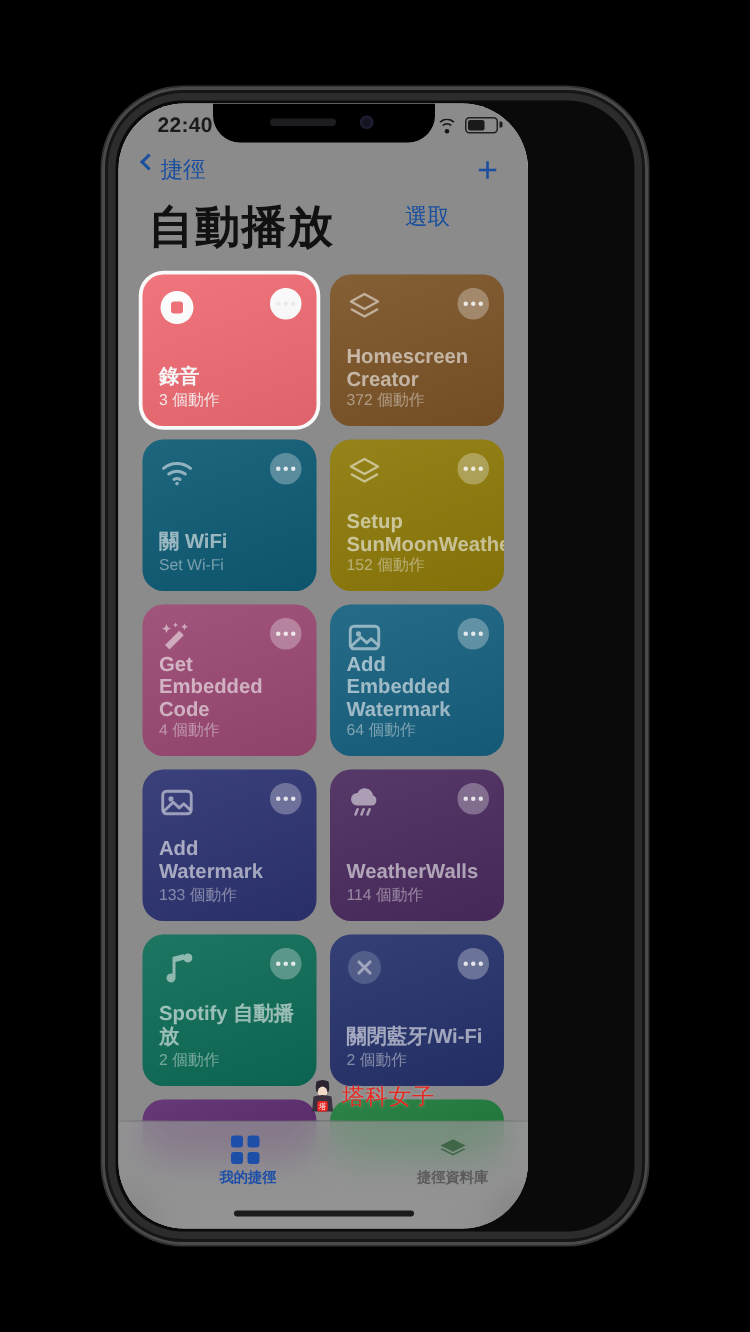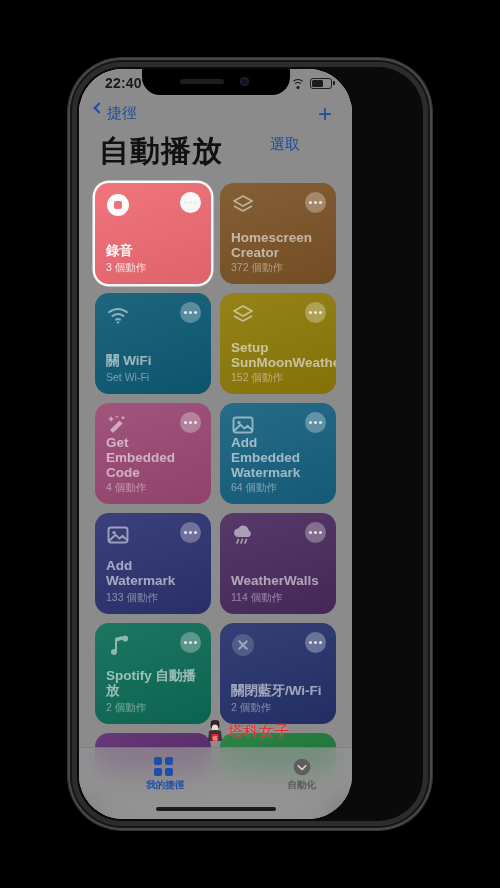--- a/index.html
+++ b/index.html
@@ -461,25 +461,25 @@
                 <span></span>
                 <span></span>
                 <span></span>
                 <span></span>
               </span>
             </div>
             <div class="tab-label">我的捷徑</div>
           </div>
           <div class="tab">
             <div class="tab-icon">
-              <svg viewBox="0 0 24 24">
-                <circle cx="12" cy="12" r="10" fill="#5e5e5e"></circle>
-                <path d="M7.5 10.5 L12 15 L16.5 10.5" fill="none" stroke="#d6d6d6" stroke-width="2" stroke-linecap="round" stroke-linejoin="round"></path>
-              </svg>
-            </div>
-            <div class="tab-label">自動化</div>
+              <svg viewBox="0 0 24 24" fill="#3e6647">
+                <path d="M12 3 L22 8 L12 13 L2 8 Z"></path>
+                <path d="M12 14.6 L20.6 10.3 L22 11 L12 16 L2 11 L3.4 10.3 Z"></path>
+              </svg>
+            </div>
+            <div class="tab-label">捷徑資料庫</div>
           </div>
         </div>
       <div class="home-ind"></div>
     </div>
 
   </div>
 </div>
 
 </body></html>

